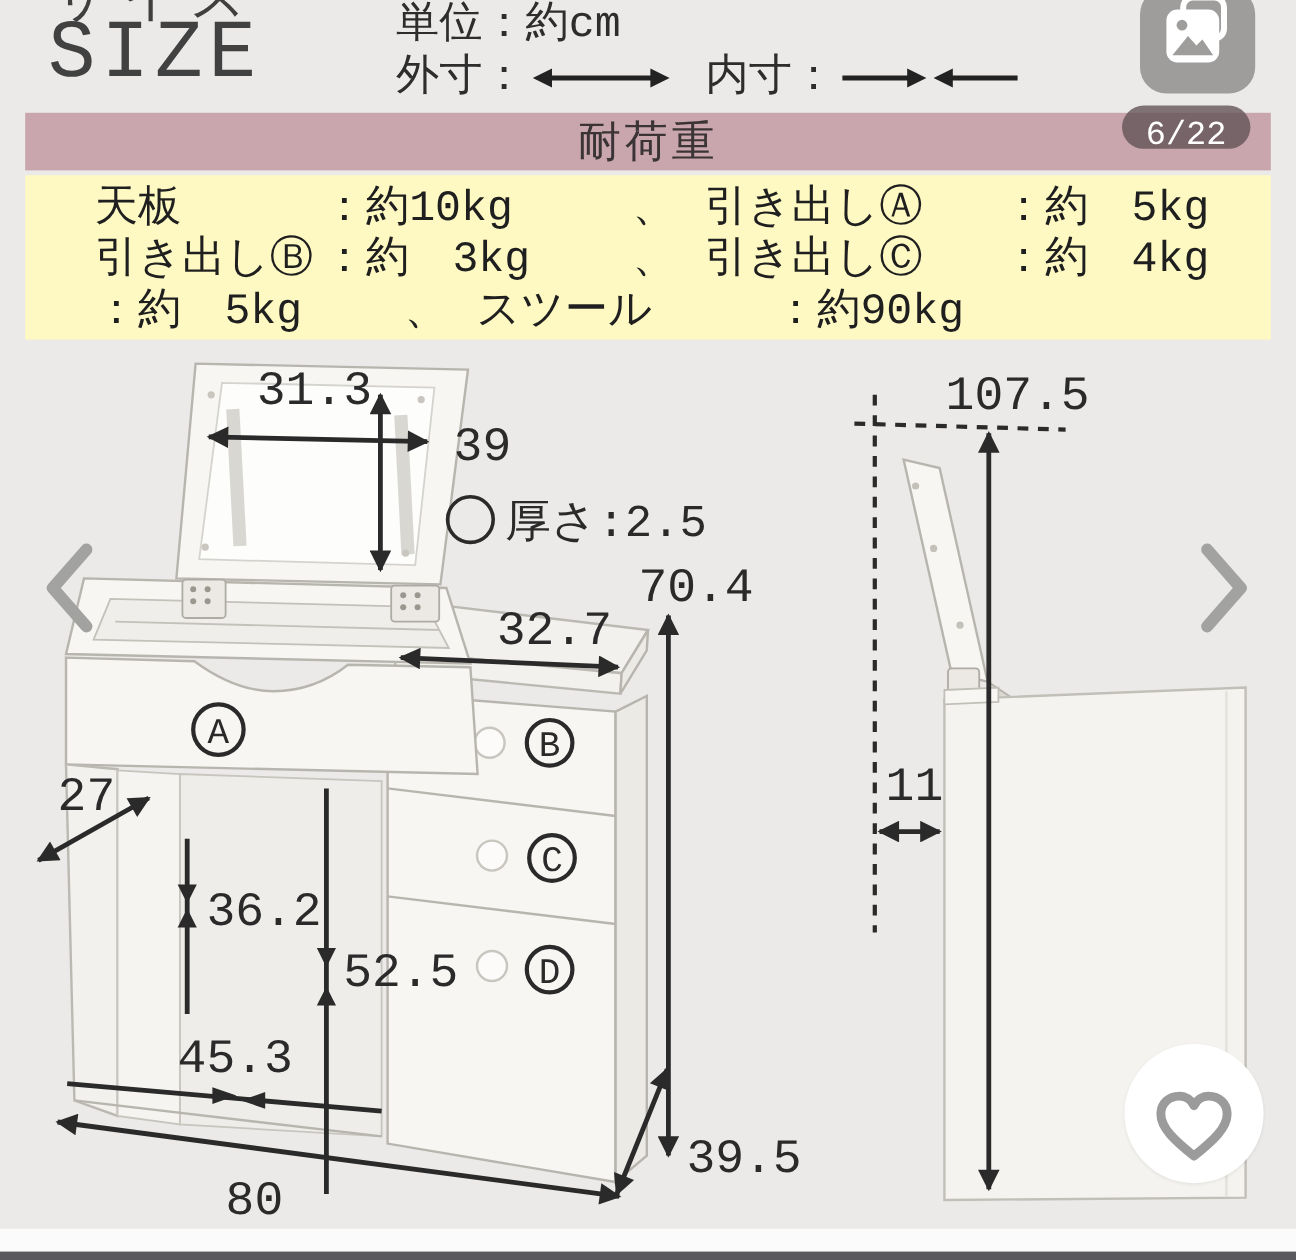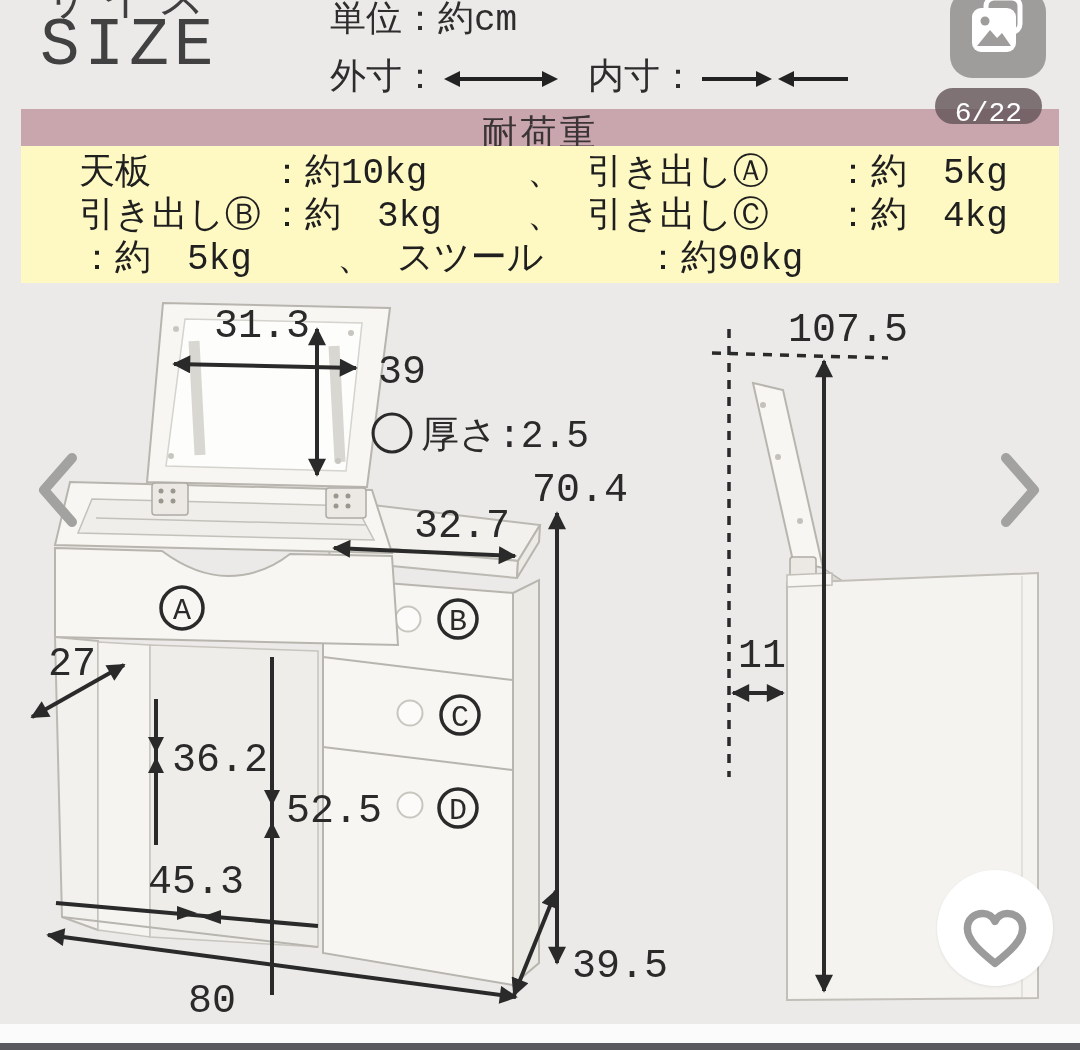--- a/index.html
+++ b/index.html
@@ -6,27 +6,27 @@
   #app{
     position:relative;width:1080px;height:1050px;overflow:hidden;
     background:#eceae8;
     font-family:Liberation Mono, monospace;
     color:#2a2a2a;
   }
   
   .jp-title{position:absolute;left:44px;top:-34px;font-size:46px;letter-spacing:10px;color:#3f3f3f;}
   .en-title{position:absolute;left:40px;top:8px;font-size:66px;letter-spacing:5px;color:#414141;font-weight:400;transform:scaleY(1.04);}
   .unit{position:absolute;left:330px;top:-6px;font-size:36px;color:#2d2d2d;}
-  .legend{position:absolute;left:330px;top:38px;display:flex;align-items:center;font-size:36px;color:#2d2d2d;margin-top:14px;}
+  .legend{position:absolute;left:330px;top:38px;display:flex;align-items:center;font-size:36px;color:#2d2d2d;}
   .legend .lbl{white-space:nowrap;}
   .legend svg{display:block;margin:4px 6px 0 4px;}
   .photo-btn{position:absolute;left:950px;top:-10px;width:96px;height:88px;border:none;
     background:#9f9d9c;border-radius:22px;padding:0;cursor:pointer;}
   
-  .banner{position:absolute;left:21px;right:21px;top:109px;height:48px;background:#c9a5ad;
+  .banner{position:absolute;left:21px;right:21px;top:94px;height:48px;background:#c9a5ad;
     display:flex;align-items:center;justify-content:center;}
   .banner .txt{font-size:36px;color:#3b3436;letter-spacing:3px;}
   .badge{position:absolute;right:38px;top:88px;height:36px;line-height:52px;padding:0 20px;
     background:rgba(99,84,88,.8);color:#fff;font-size:28px;border-radius:27px;}
   
   .loadbox{position:absolute;left:21px;right:21px;top:146px;height:137px;background:#fef9c3;
     padding:6px 0 0 58px;box-sizing:border-box;}
   .lrow{display:flex;font-size:36px;line-height:43px;color:#1f1f1f;white-space:nowrap;}
   .lrow .c1{width:190px;}
   .lrow .c2{width:258px;}

